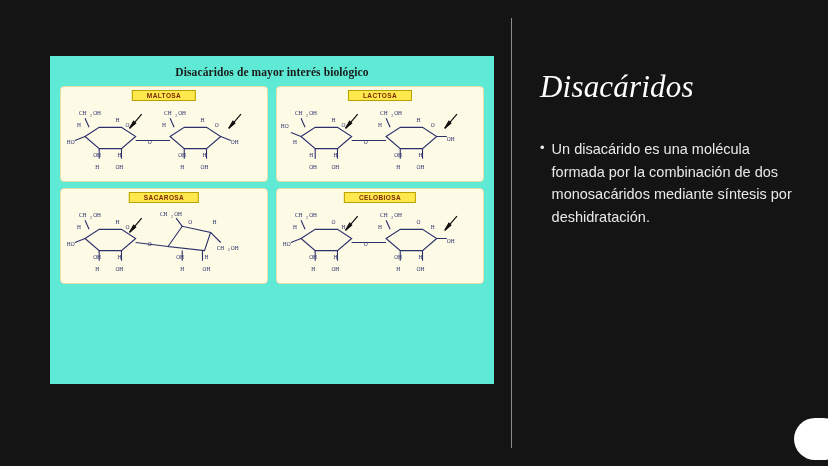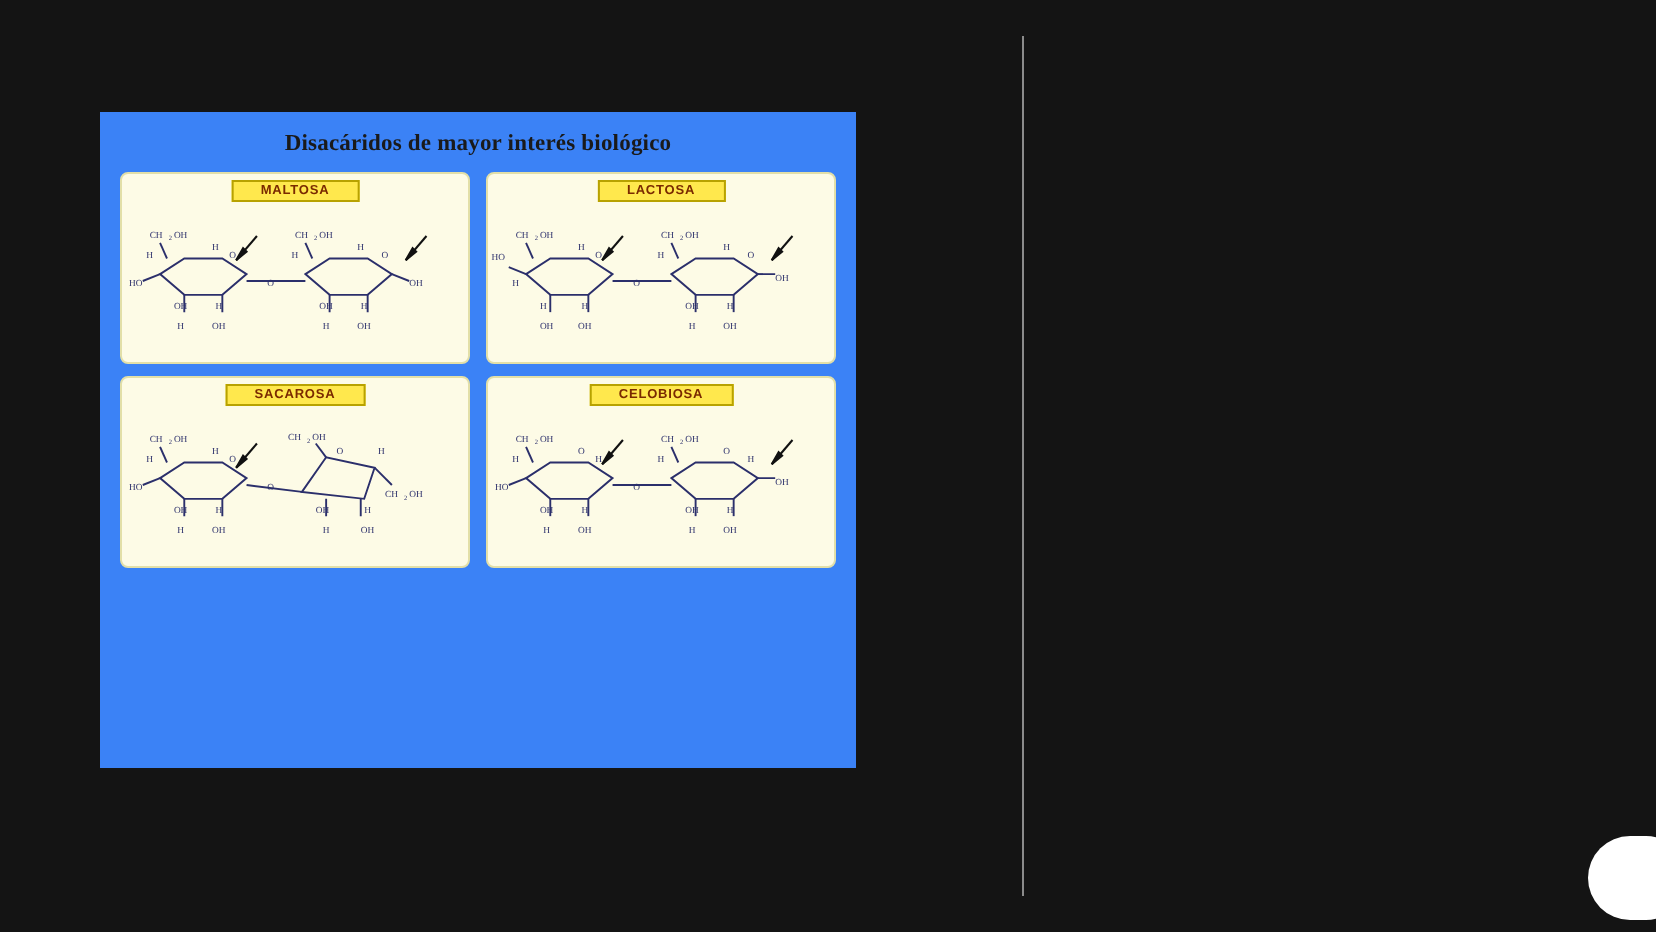--- a/index.html
+++ b/index.html
@@ -19,23 +19,23 @@
     position: absolute;
     inset: 0;
     background: #141414;
   }
 
   
   .image-panel {
     position: absolute;
     left: 50px;
     top: 56px;
-    width: 378px;
+    width: 444px;
     height: 328px;
-    background: #3b82f6;
+    background: #5eead4;
     box-sizing: border-box;
     padding: 6px 8px 0 8px;
     overflow: hidden;
   }
   .fig-title {
     text-align: center;
     font-family: "Liberation Serif", serif;
     font-weight: bold;
     font-size: 11.5px;
     color: #1a1a1a;
@@ -347,16 +347,23 @@
             </g>
           </svg>
         </div>
       </div>
 
     </div>
   </div>
 
   <div class="divider"></div>
 
+  <div class="text-col">
+    <h1 class="slide-title">Disacáridos</h1>
+    <div class="bullet">
+      <span class="dot">•</span>
+      <span>Un disacárido es una molécula formada por la combinación de dos monosacáridos mediante síntesis por deshidratación.</span>
+    </div>
+  </div>
 
   <div class="corner-circle"></div>
 
 </div>
 
 </body></html>

